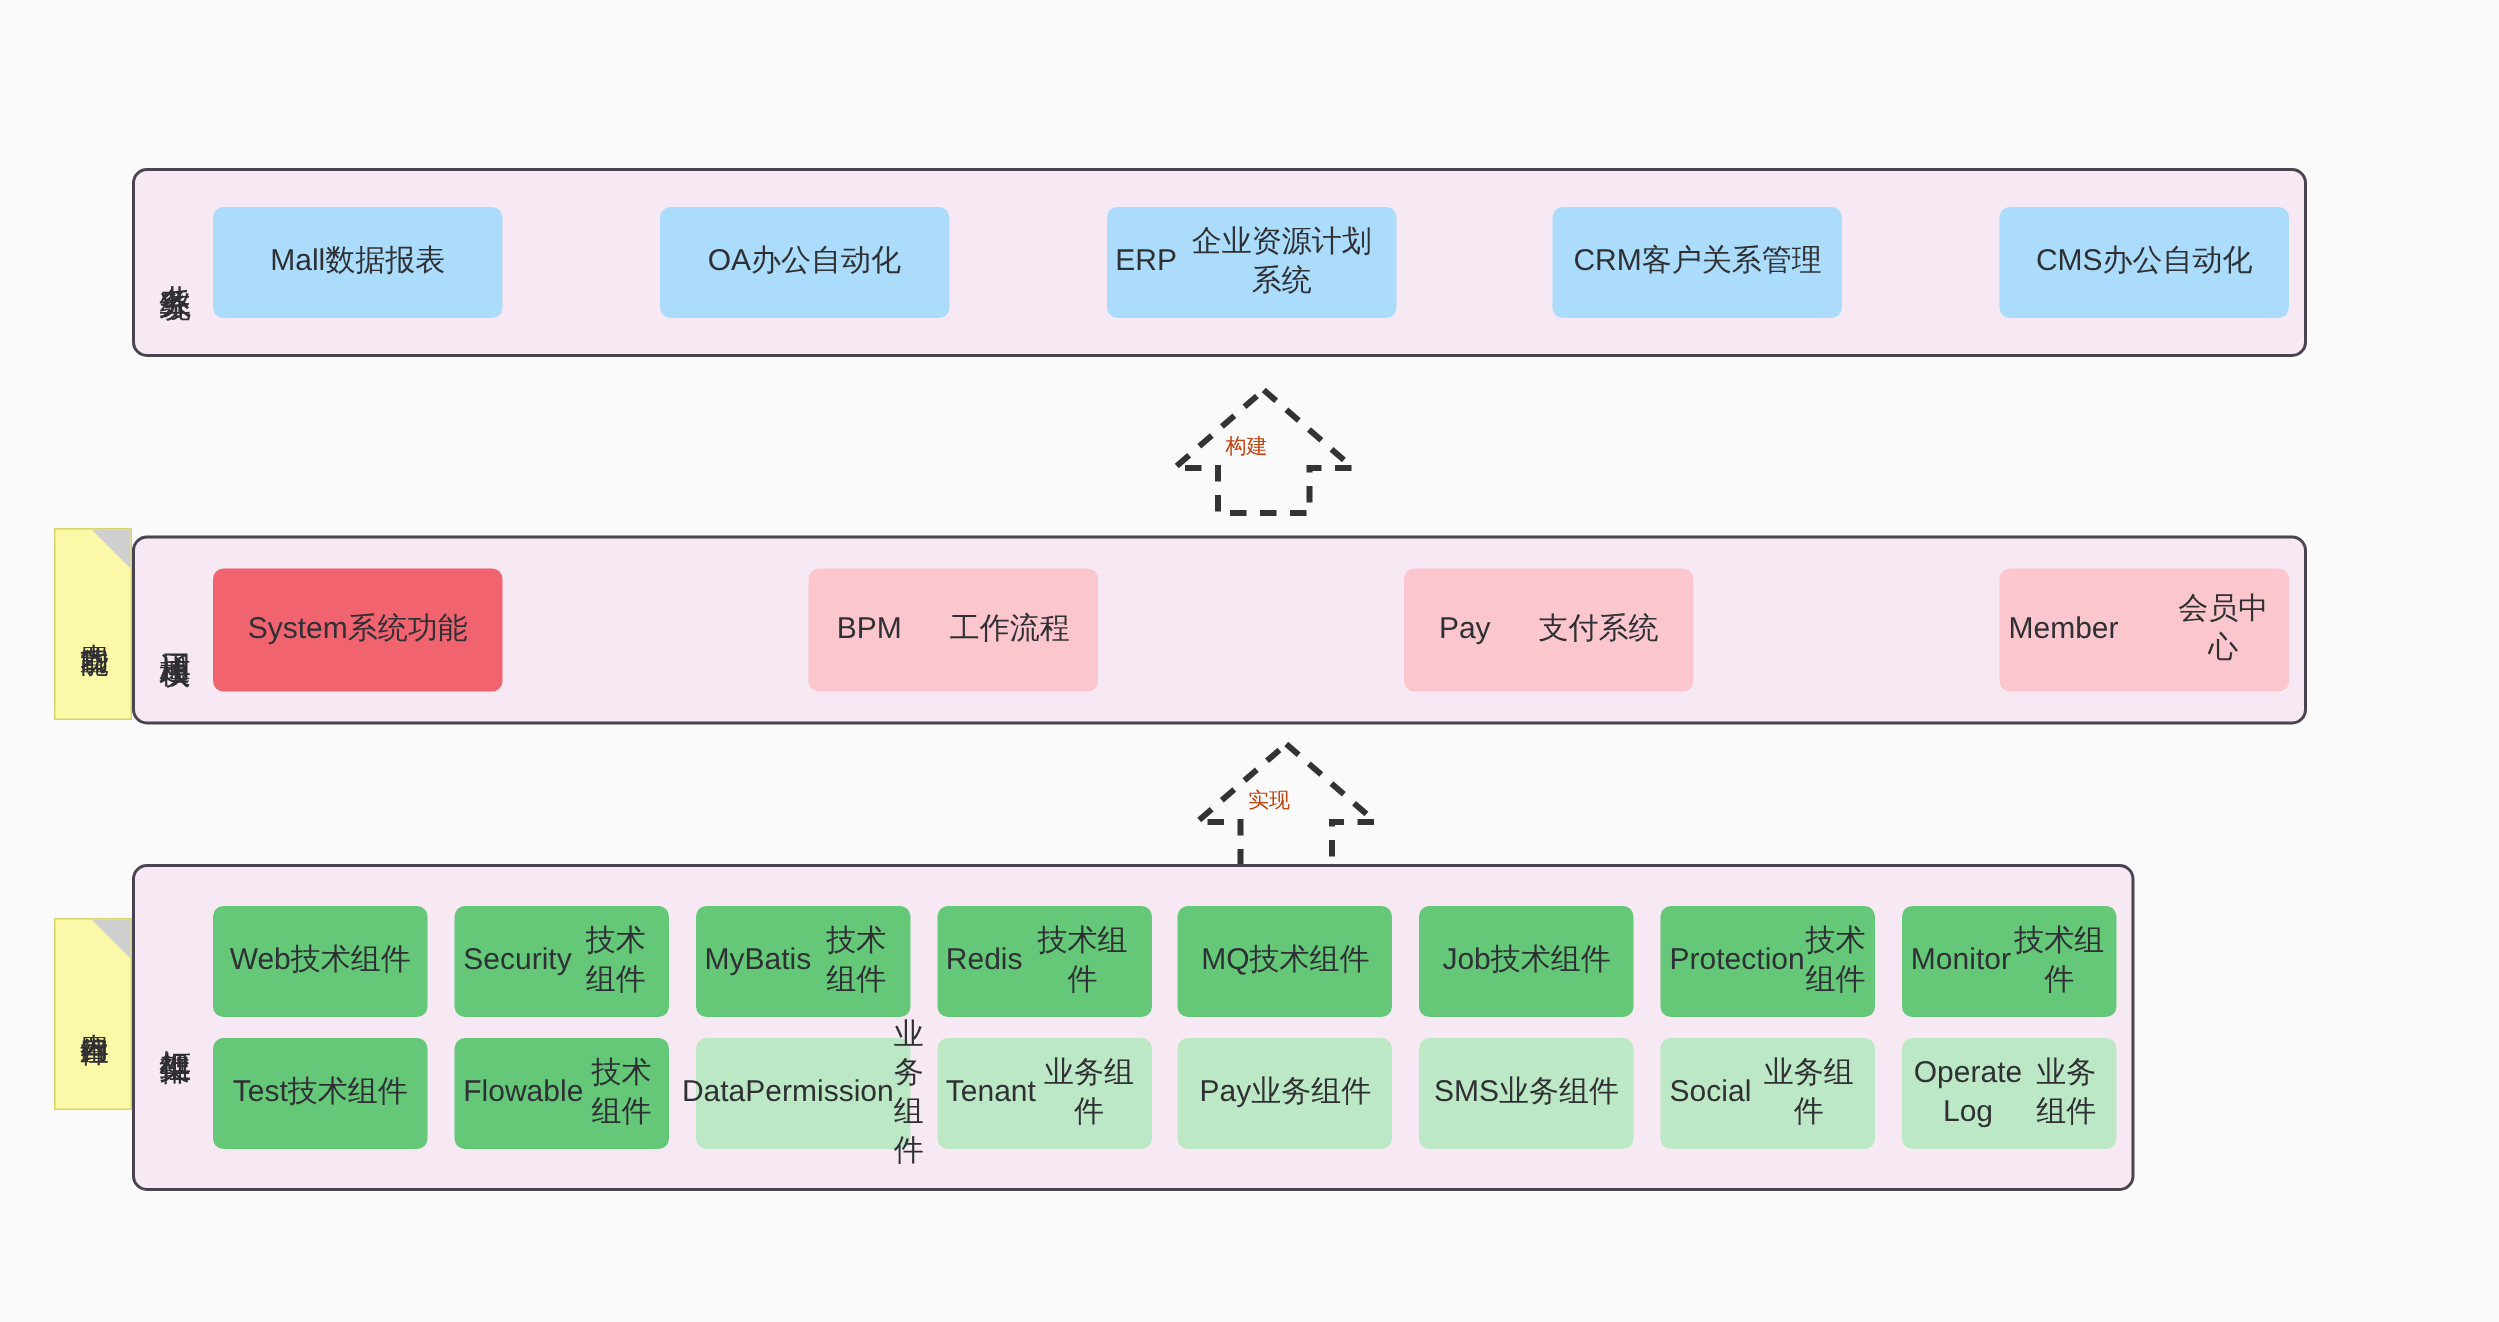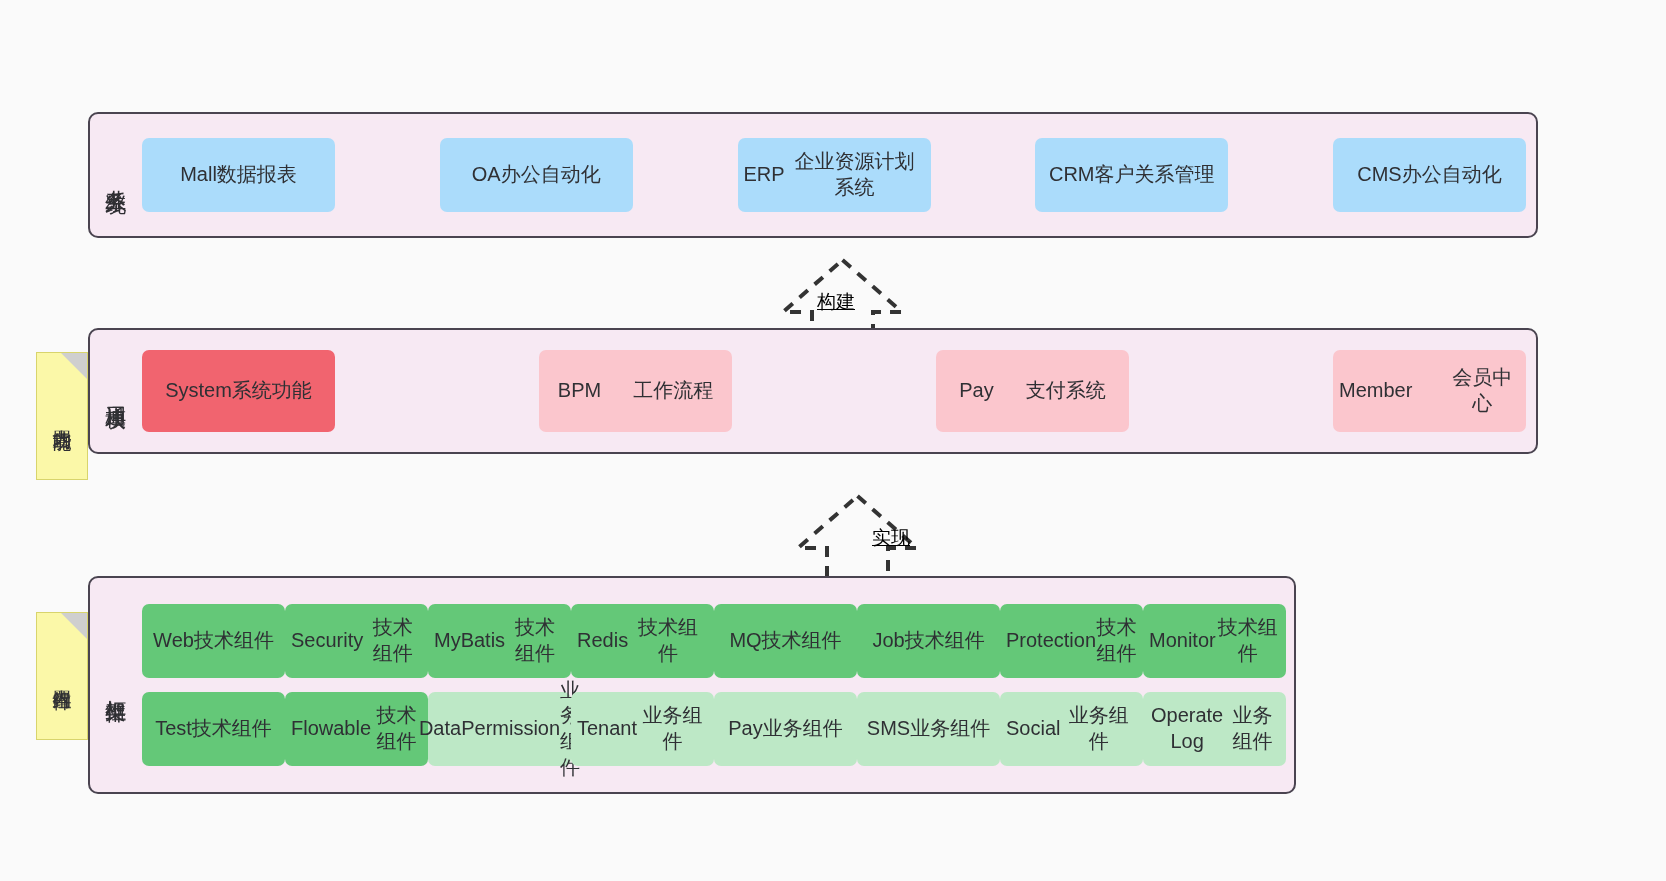--- a/index.html
+++ b/index.html
@@ -87,25 +87,25 @@
   .c-red         { background: #f1646f; }
   .c-pink        { background: #fbc6cd; gap: 32px; }
   .c-green       { background: #64c878; }
   .c-lightgreen  { background: #bde8c6; }
 
   
   #layer-business { left: 88px;  top: 112px; width: 1450px; height: 126px; }
   #layer-business .node { width: 193px; height: 74px; }
 
   
-  #layer-common   { left: 88px;  top: 328px; width: 1450px; height: 126px; }
+  #layer-common   { left: 88px;  top: 357px; width: 1450px; height: 126px; }
   #layer-common .node { width: 193px; height: 82px; }
 
   
-  #layer-framework{ left: 88px;  top: 576px; width: 1208px; height: 218px; }
+  #layer-framework{ left: 88px;  top: 576px; width: 1335px; height: 218px; }
   #layer-framework .node { width: 143px; height: 74px; }
 
   
   .note {
     position: absolute;
     box-sizing: border-box;
     background: #fbf8a8;
     border: 1px solid #d8d46c;
     display: flex;
     align-items: center;
@@ -131,31 +131,30 @@
   #note-builtin-func { left: 36px; top: 352px; width: 52px; height: 128px; }
   #note-builtin-comp { left: 36px; top: 612px; width: 52px; height: 128px; }
 
   
   .connector {
     position: absolute;
   }
   .connector svg { display: block; overflow: visible; }
   .connector-label {
     position: absolute;
-    font-size: 19px;
-    color: #000000;
+    font-size: 14px;
+    color: #c2410c;
     background: transparent;
     white-space: nowrap;
     user-select: none;
-    text-decoration: underline;
   }
   #conn-build   { left: 755px; top: 256px; width: 175px; height: 90px; }
   #conn-build .connector-label   { left: 62px; top: 33px; }
   #conn-impl    { left: 770px; top: 492px; width: 175px; height: 90px; }
-  #conn-impl .connector-label    { left: 62px; top: 33px; margin-left: 40px; }
+  #conn-impl .connector-label    { left: 62px; top: 33px; }
 </style>
 </head>
 <body>
 
 <div id="canvas">
 
   <div class="layer" id="layer-business">
     <div class="layer-title">业务系统</div>
     <div class="layer-body">
       <div class="row">

